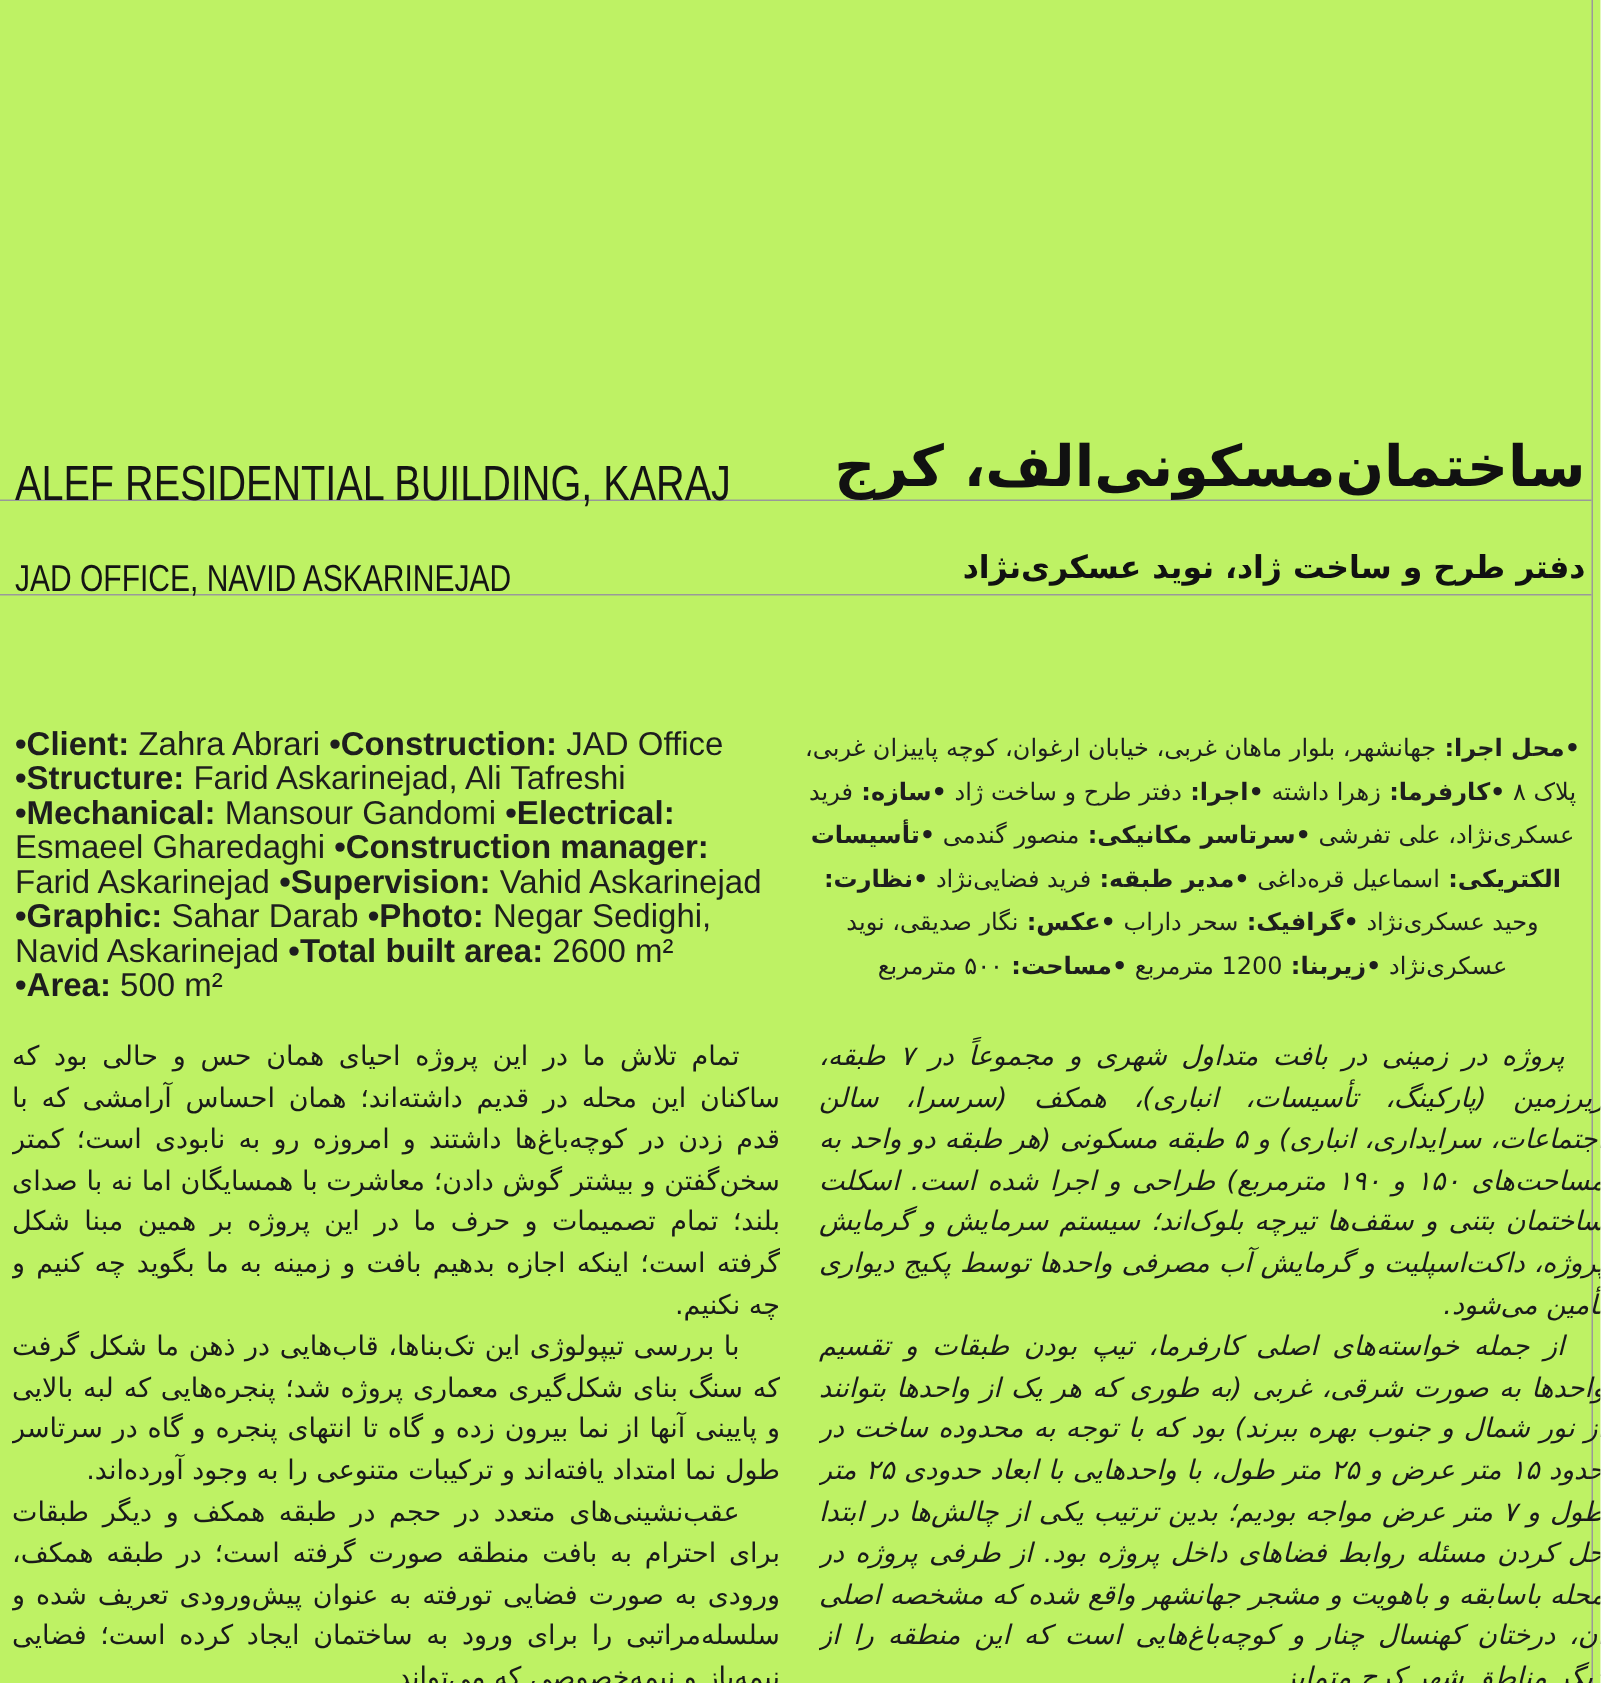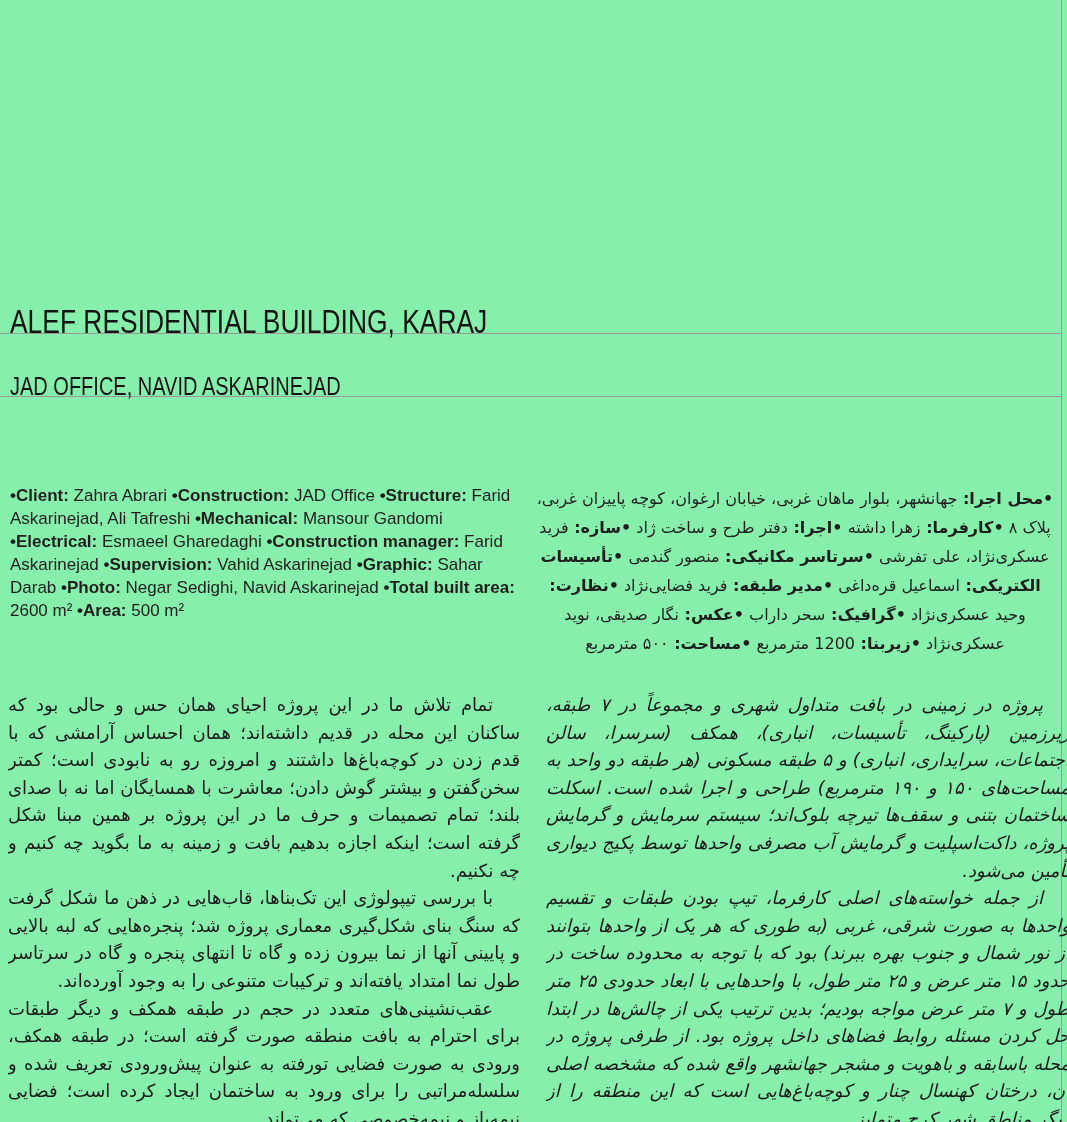--- a/index.html
+++ b/index.html
@@ -1,18 +1,18 @@
 <!DOCTYPE html>
 <html lang="fa"><head>
 <meta charset="utf-8">
 <style>
   html,body { margin:0; padding:0; background:#ffffff; }
   .page {
     position:relative; width:1067px; height:1122px; overflow:hidden;
-    background:#86efac; color:#1a1a1a;
+    background:#bef264; color:#1a1a1a;
     font-family:"DejaVu Sans", sans-serif;
   }
   
   .v-rule { position:absolute; left:1061px; top:0; width:1px; height:1122px; background:#999; }
   .h-rule { position:absolute; left:0; width:1061px; height:1px; background:#999; }
   .rule-title { top:333px; }
   .rule-subtitle { top:396px; }
   
   .title-en {
     position:absolute; left:10px; top:305px; margin:0; z-index:2;
@@ -33,21 +33,21 @@
   }
   .subtitle-fa {
     position:absolute; right:10px; top:366px; margin:0; z-index:2;
     direction:rtl; font-weight:700; font-size:21px; line-height:1.2;
     white-space:nowrap; color:#111;
   }
   
   .credits-en {
     position:absolute; left:10px; top:484px; width:506px;
     font-family:"Liberation Sans", sans-serif;
-    font-size:17px; line-height:23px; text-align:left; color:#1e1e1e;
+    font-size:22px; line-height:23px; text-align:left; color:#1e1e1e;
   }
   .credits-fa {
     position:absolute; left:533px; top:484px; width:524px;
     direction:rtl; text-align:center;
     font-size:16px; line-height:29px; color:#1e1e1e;
   }
   .lbl { font-weight:700; }
   .lbl::after { content:" "; }
   .val { font-weight:400; }
   .val::after { content:" "; }
@@ -64,22 +64,24 @@
 </head>
 <body>
 
 <div class="page">
 
   <div class="v-rule"></div>
   <div class="h-rule rule-title"></div>
   <div class="h-rule rule-subtitle"></div>
 
   <h1 class="title-en">ALEF RESIDENTIAL BUILDING, KARAJ</h1>
+  <h1 class="title-fa">ساختمان‌مسکونی‌الف، کرج</h1>
 
   <h2 class="subtitle-en">JAD OFFICE, NAVID ASKARINEJAD</h2>
+  <h2 class="subtitle-fa">دفتر طرح و ساخت ژاد، نوید عسکری‌نژاد</h2>
 
   <div class="credits-en">
     
   
       <b class="lbl">•Client:</b><span class="val">Zahra Abrari</span>
     
       <b class="lbl">•Construction:</b><span class="val">JAD Office</span>
     
       <b class="lbl">•Structure:</b><span class="val">Farid Askarinejad, Ali Tafreshi</span>
     

